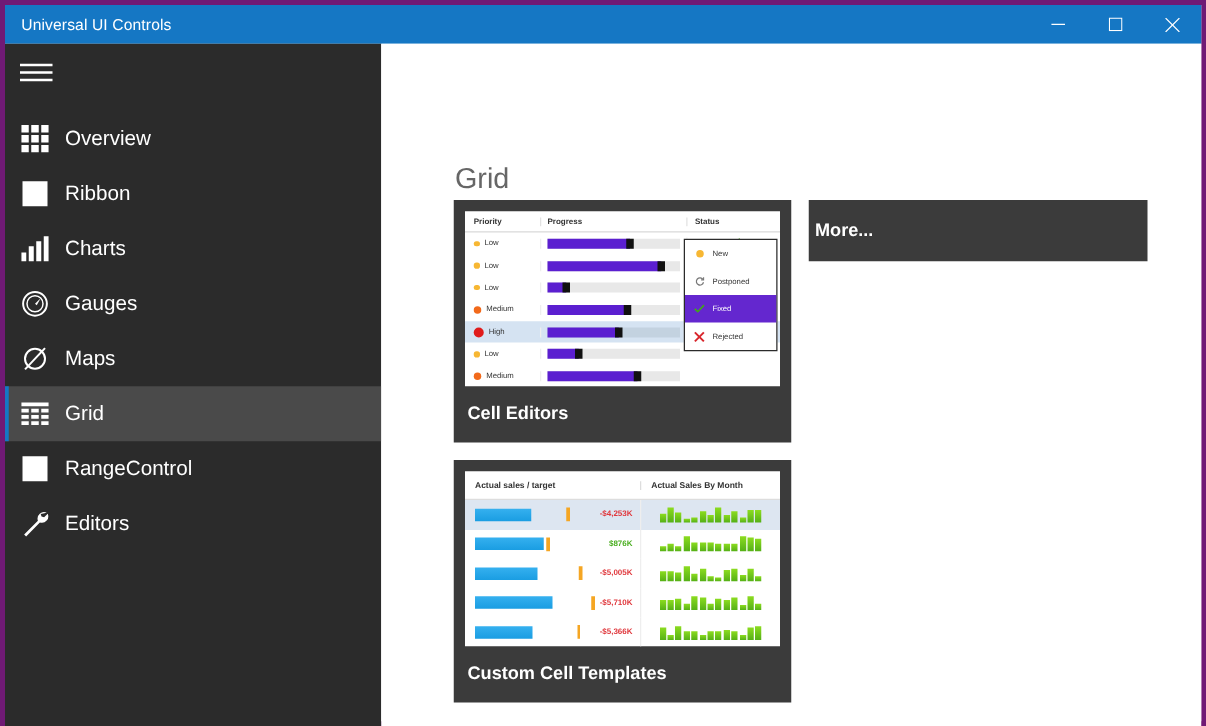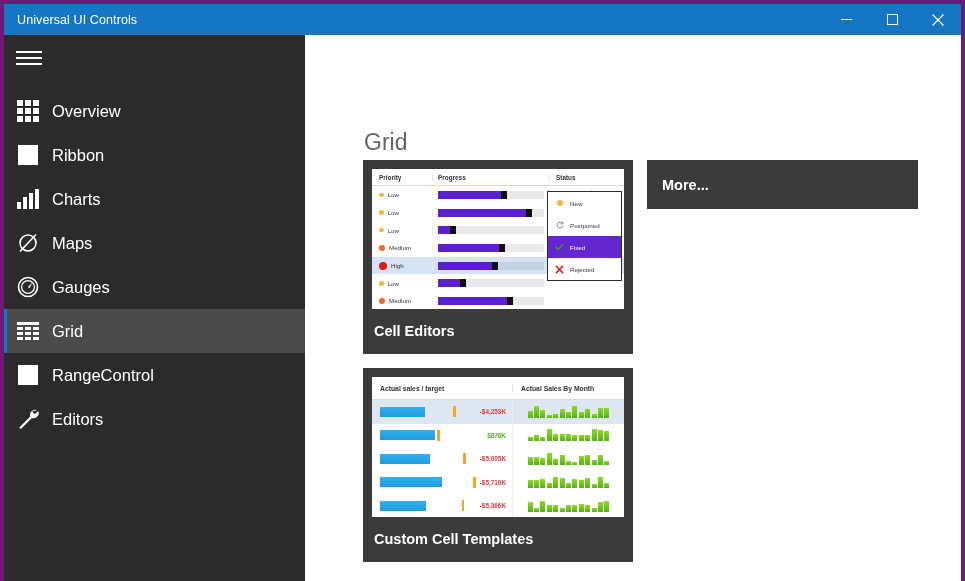--- a/index.html
+++ b/index.html
@@ -61,21 +61,21 @@
   .card-thumb{
     margin:9px 9px 0 9px;background:#fff;overflow:hidden;position:relative;
   }
   .card-title{
     color:#fff;font-size:14.5px;font-weight:bold;padding:14px 0 15px 11px;
   }
   .more-tile{
     width:271px;height:49px;background:#3b3b3b;margin-left:14px;
     display:flex;align-items:center;
   }
-  .more-label{color:#fff;font-size:14.5px;font-weight:bold;padding-left:15px;}
+  .more-label{color:#fff;font-size:14.5px;font-weight:bold;padding-left:5px;}
   
   .g1{width:252px;height:140px;position:relative;font-size:6.2px;color:#333;}
   .g1 .hdr{
     display:flex;height:16px;align-items:center;border-bottom:1px solid #d9d9d9;
     font-weight:bold;font-size:6.4px;
   }
   .g1 .c-pri{width:60px;padding-left:7px;box-sizing:border-box;}
   .g1 .c-pro{width:117px;padding-left:5px;box-sizing:border-box;border-left:1px solid #e2e2e2;}
   .g1 .c-sta{width:75px;padding-left:6px;box-sizing:border-box;border-left:1px solid #e2e2e2;}
   .g1 .row{display:flex;height:17.7px;align-items:center;}
@@ -184,36 +184,36 @@
         <rect x="12" y="5" width="4" height="16"></rect>
                   <rect x="18" y="1" width="4" height="20"></rect>
                 </g>
               </svg>
             </span>
             <span class="nav-label">Charts</span>
           </div>
           <div class="nav-item">
             <span class="nav-icon">
               <svg width="22" height="22" viewBox="0 0 22 22">
+                <circle cx="11" cy="11" r="9.5" fill="none" stroke="#ffffff" stroke-width="1.6"></circle>
+        <circle cx="11" cy="11" r="6.4" fill="none" stroke="#ffffff" stroke-width="1.2"></circle>
+        <path d="M11 11 L15.5 6.5 L12.4 12.2 Z" fill="#ffffff"></path>
+              </svg>
+            </span>
+            <span class="nav-label">Gauges</span>
+          </div>
+          <div class="nav-item">
+            <span class="nav-icon">
+              <svg width="22" height="22" viewBox="0 0 22 22">
                 <circle cx="11" cy="11" r="8" fill="none" stroke="#ffffff" stroke-width="1.6"></circle>
         <path d="M6.5 15.5 L13 9 L15.5 6.5 L9 13 Z" fill="#ffffff"></path>
         <line x1="3" y1="19.5" x2="19" y2="2.5" stroke="#ffffff" stroke-width="1.6"></line>
               </svg>
             </span>
             <span class="nav-label">Maps</span>
-          </div>
-          <div class="nav-item">
-            <span class="nav-icon">
-              <svg width="22" height="22" viewBox="0 0 22 22">
-                <circle cx="11" cy="11" r="9.5" fill="none" stroke="#ffffff" stroke-width="1.6"></circle>
-        <circle cx="11" cy="11" r="6.4" fill="none" stroke="#ffffff" stroke-width="1.2"></circle>
-        <path d="M11 11 L15.5 6.5 L12.4 12.2 Z" fill="#ffffff"></path>
-              </svg>
-            </span>
-            <span class="nav-label">Gauges</span>
           </div>
           <div class="nav-item selected">
             <span class="nav-icon">
               <svg width="22" height="22" viewBox="0 0 22 22">
                 <g fill="#ffffff">
         <rect x="0" y="2" width="22" height="3"></rect>
         <rect x="0" y="7" width="6" height="3"></rect>
                   <rect x="8" y="7" width="6" height="3"></rect>
                   <rect x="16" y="7" width="6" height="3"></rect>
         <rect x="0" y="12" width="6" height="3"></rect>

